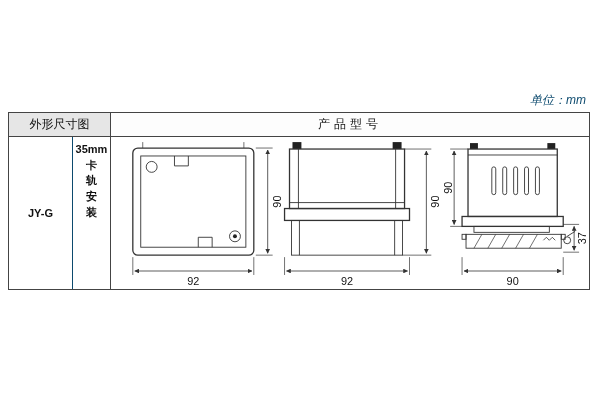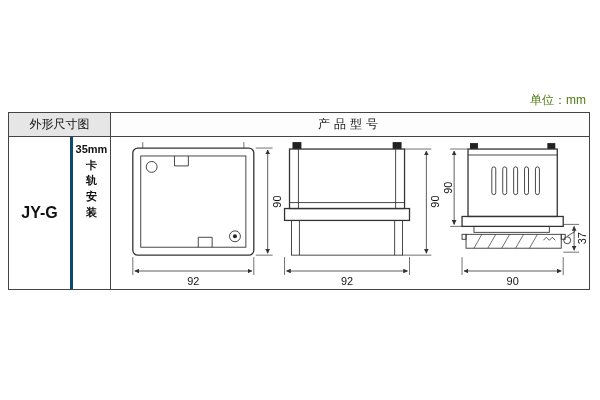--- a/index.html
+++ b/index.html
@@ -1,32 +1,32 @@
 <!DOCTYPE html>
 <html><head>
 <meta charset="utf-8">
 <style>
   html,body { margin:0; padding:0; background:#fff; }
   .page {
     position:relative; width:600px; height:400px; background:#ffffff;
     font-family:"Liberation Sans", sans-serif; color:#111; overflow:hidden;
   }
   .unit {
-    position:absolute; top:92px; right:14px; font-size:12px; color:#4d7c0f;
+    position:absolute; top:92px; right:14px; font-size:12px; color:#0c4a6e;font-style:italic;
   }
   .spec-table {
     position:absolute; left:8px; top:112px; width:582px; height:178px;
     border:1px solid #444; box-sizing:border-box;
     display:grid; grid-template-columns:64px 38px 1fr; grid-template-rows:24px 1fr;
   }
   .cell { box-sizing:border-box; display:flex; align-items:center; justify-content:center; }
   .head { font-size:12px; border-bottom:1px solid #444; }
   .head-model { grid-column:1 / 3; grid-row:1; background:#e6e6e6; border-right:1px solid #444; }
   .head-draw  { grid-column:3; grid-row:1; background:#fdfdfd; letter-spacing:4px; }
-  .model-cell { grid-column:1; grid-row:2; border-right:3px solid #0c4a6e; font-size:16px; font-weight:600; }
+  .model-cell { grid-column:1; grid-row:2; border-right:1px solid #0c4a6e; font-size:11px; font-weight:600; }
   .mount-cell {
     grid-column:2; grid-row:2; border-right:1px solid #444;
     flex-direction:column; gap:3px; font-size:11px; line-height:1.15; padding:6px 0;
     justify-content:flex-start;
     font-weight:bold;
   }
   .mount-cell span { display:block; text-align:center; font-size:11px; }
   .draw-cell { grid-column:3; grid-row:2; position:relative; padding:0; }
   .draw-cell svg { display:block; width:100%; height:100%; }
 

